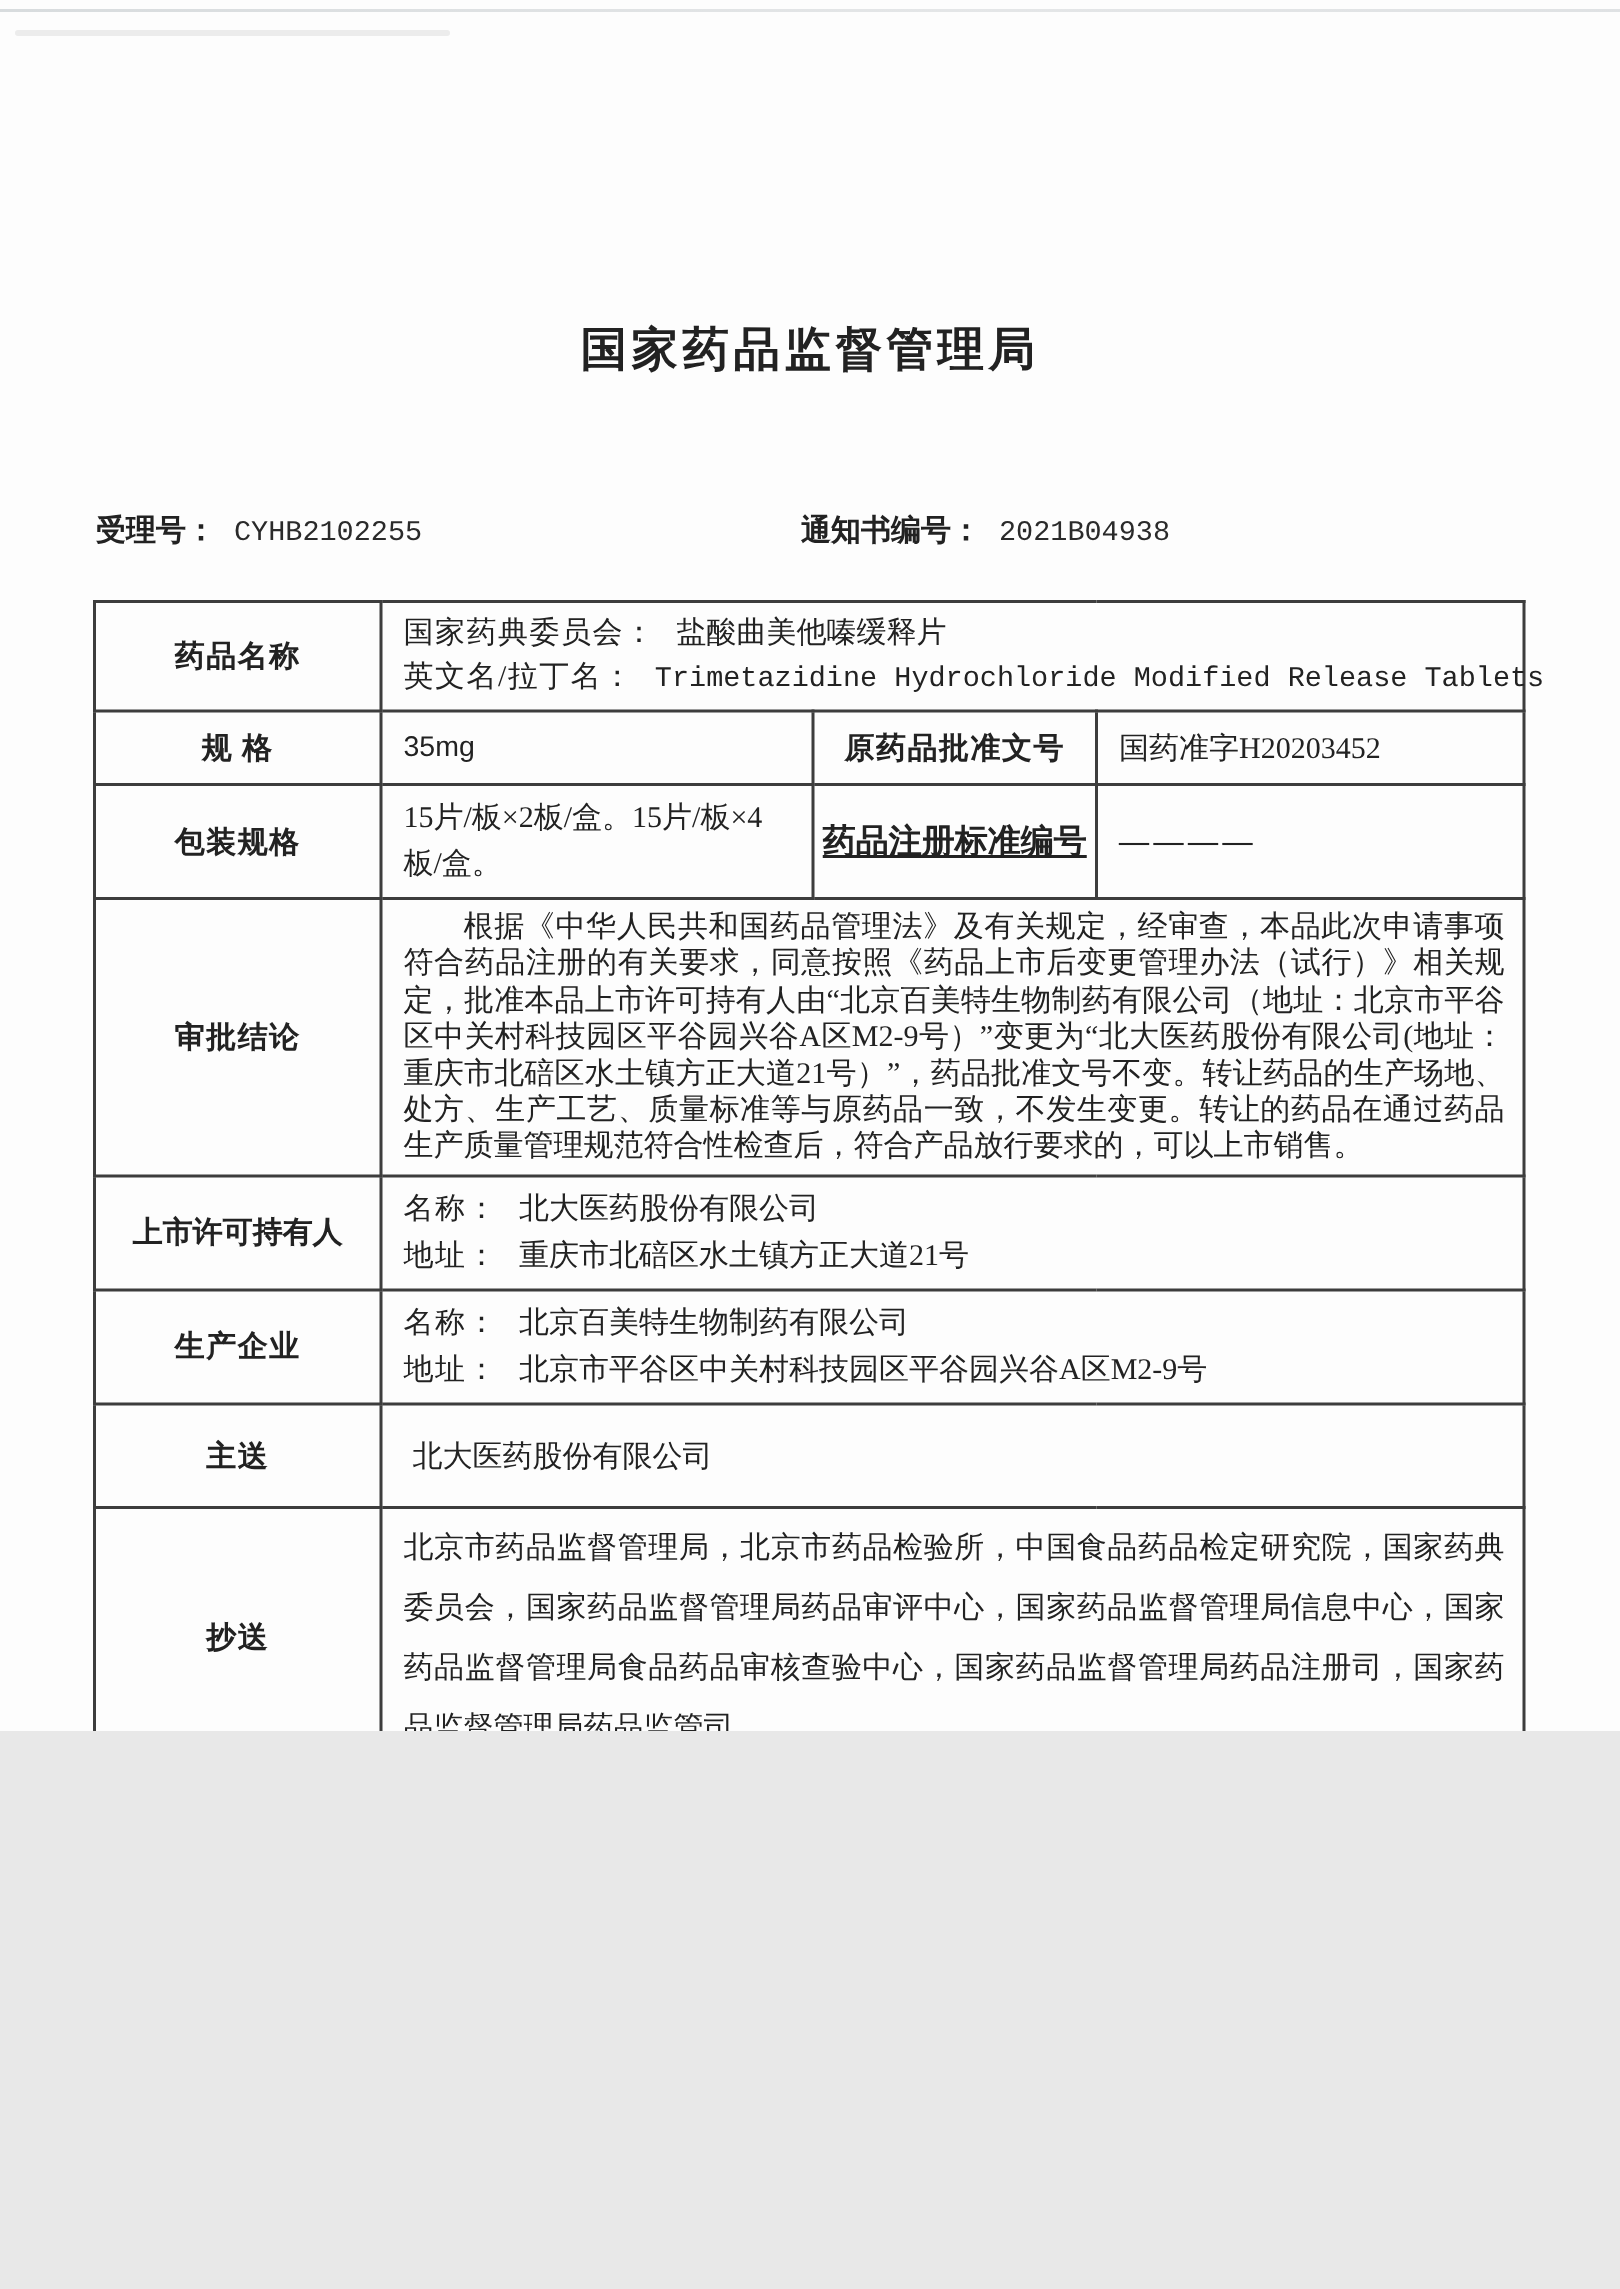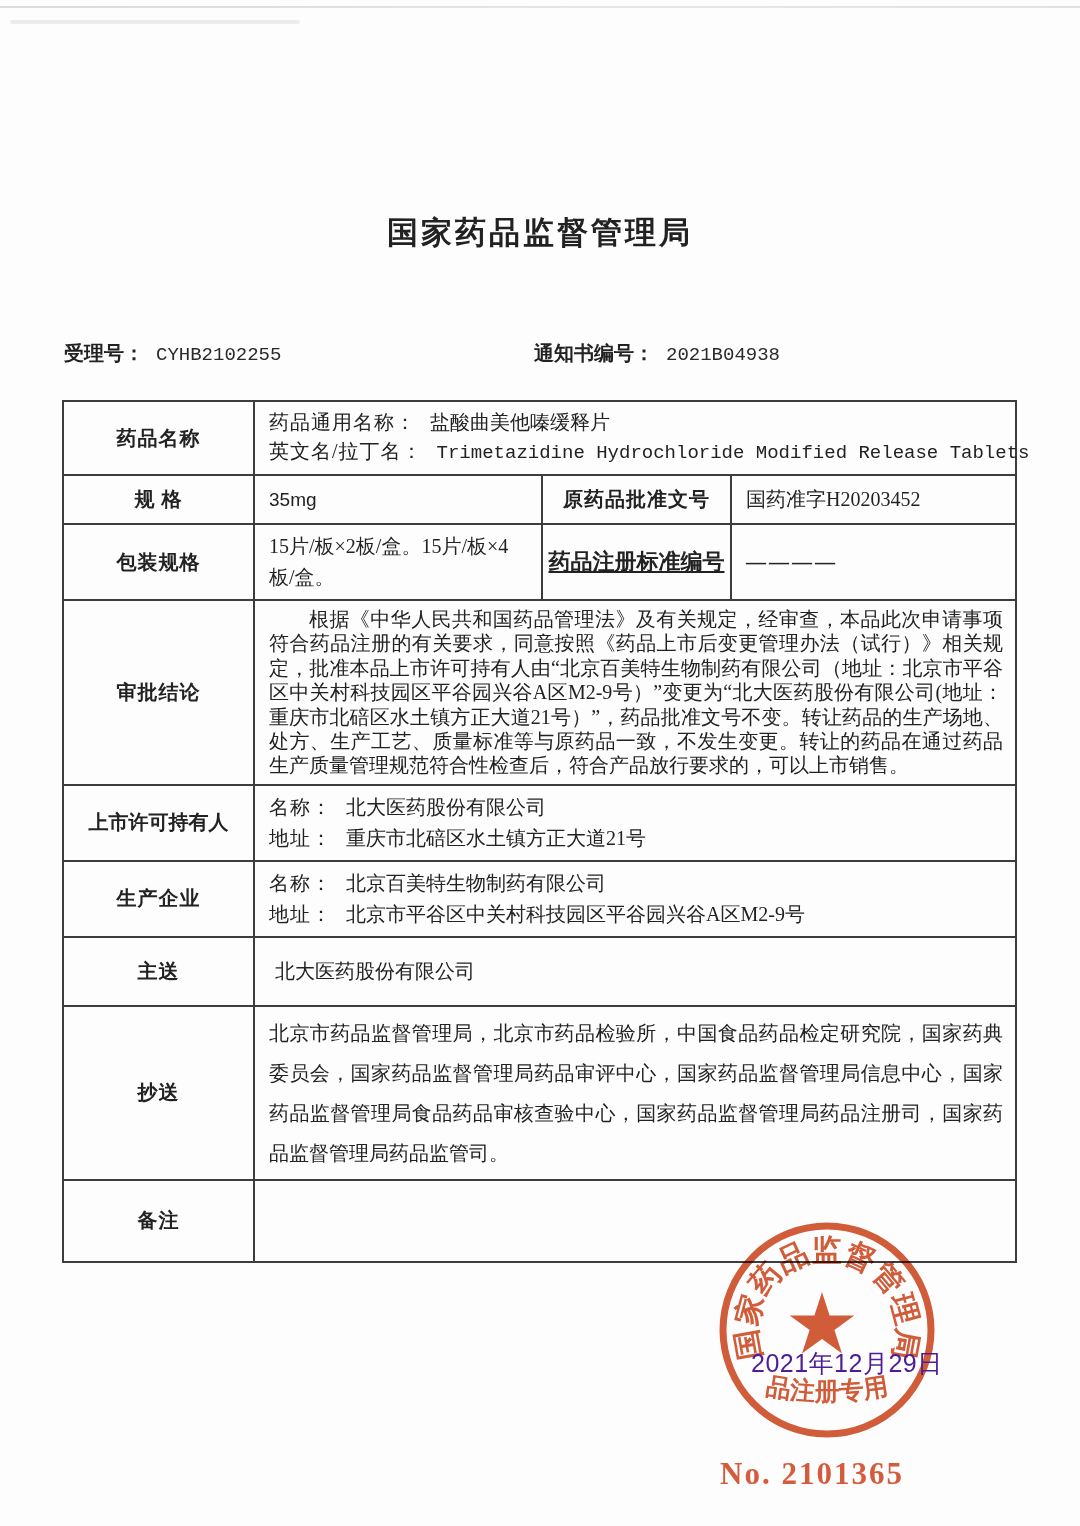--- a/index.html
+++ b/index.html
@@ -2,21 +2,21 @@
 <html><head>
 <meta charset="utf-8">
 <style>
   * { margin: 0; padding: 0; box-sizing: border-box; }
   html, body { background: #e8e8e8; }
   body { font-family: "Liberation Serif", "DejaVu Serif", serif; }
 
   .page {
     position: relative;
     width: 1080px;
-    height: 1526px;
+    height: 1154px;
     margin: 0 auto;
     background: #fdfdfd;
     overflow: hidden;
     color: #1e1e1e;
   }
   .scan-top-line {
     position: absolute; left: 0; top: 6px; width: 100%; height: 2px;
     background: linear-gradient(to right, #c4cacd, #d7dadc 60%, #cfd3d6);
     opacity: .65;
   }
@@ -118,21 +118,21 @@
       <col style="width:191px">
         <col style="width:288px">
         <col style="width:189px">
         <col style="width:285px">
     </colgroup>
     <tbody>
         <tr style="height:66px">
       <td class="lbl">药品名称</td>
       <td class="val two-line" colspan="3">
         <div>
-          <span class="kv-key">药品通用名称：</span><span class="kv-val">盐酸曲美他嗪缓释片</span>
+          <span class="kv-key">国家药典委员会：</span><span class="kv-val">盐酸曲美他嗪缓释片</span>
         </div>
         <div>
           <span class="kv-key">英文名/拉丁名：</span><span class="kv-val" style="font-family:'Liberation Mono','DejaVu Sans Mono',monospace;font-size:19px;">Trimetazidine Hydrochloride Modified Release Tablets</span>
         </div>
       </td>
     </tr>
     <tr style="height:49px">
       <td class="lbl">规 格</td>
       <td class="val" style="font-family:'Liberation Sans','DejaVu Sans',sans-serif;font-size:19px;">35mg</td>
       <td class="lbl">原药品批准文号</td>

